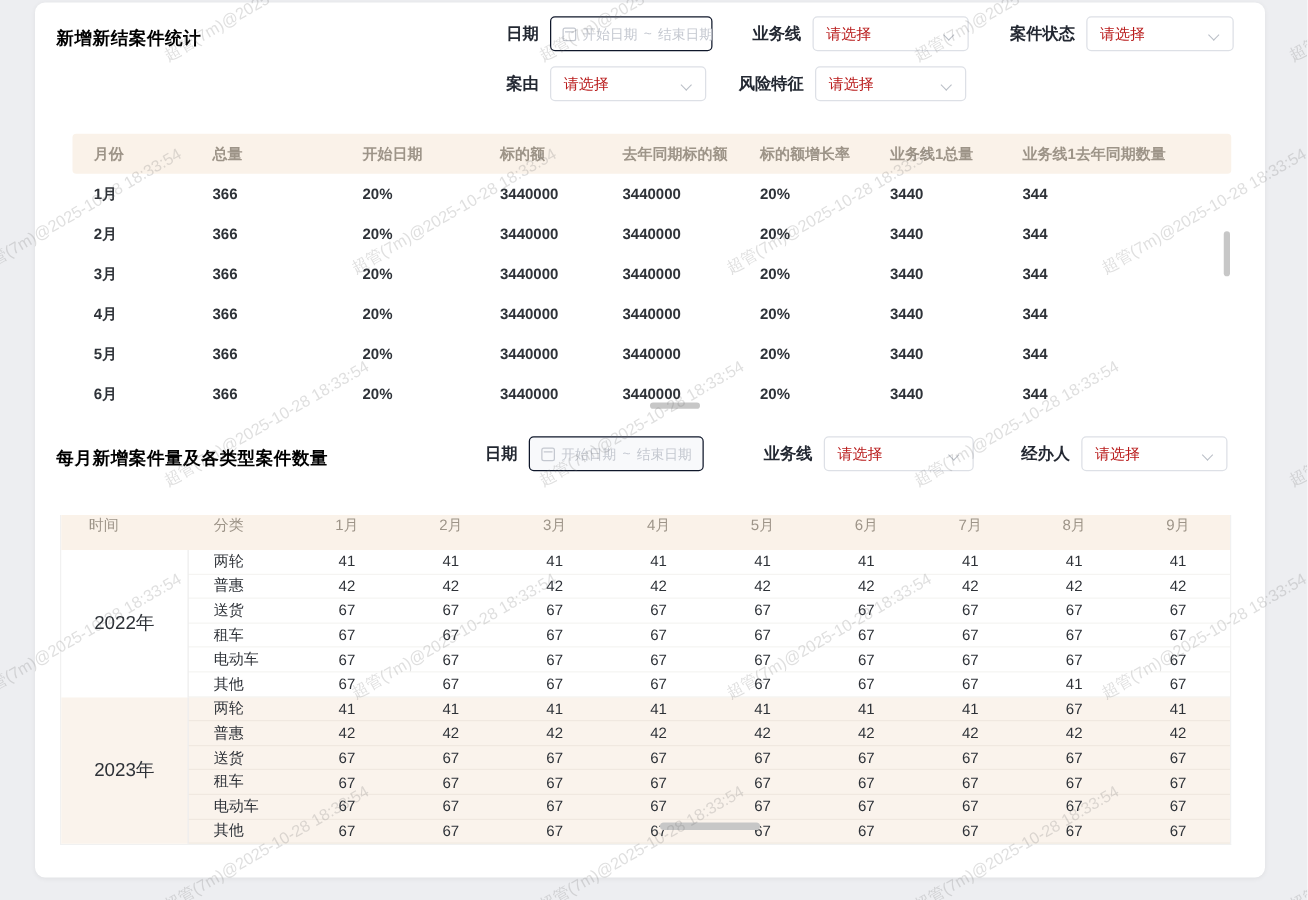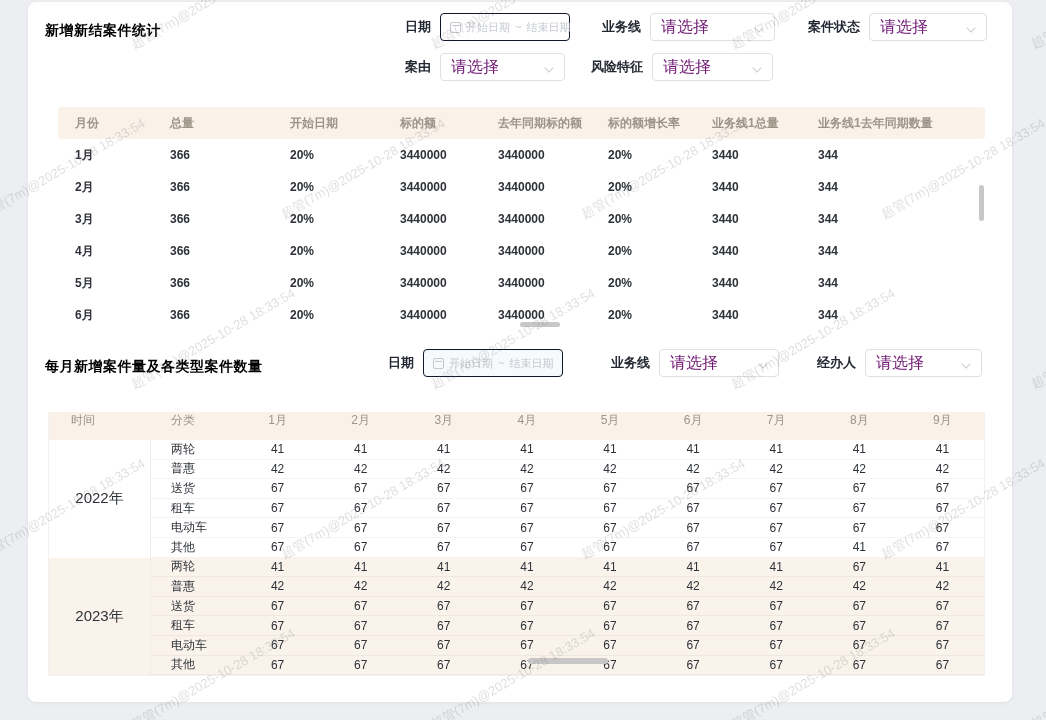--- a/index.html
+++ b/index.html
@@ -27,21 +27,21 @@
   .tooltip-bubble::before {
     content:""; position:absolute; left:-3px; top:10px; width:9px; height:9px;
     background:#f7e7fd; transform:rotate(45deg); border-radius:1px;
   }
   
   .filter { position:absolute; display:flex; align-items:center; height:16px; }
   .flabel { font-size:13px; font-weight:600; color:#232832; margin-right:9px; white-space:nowrap; }
   .select-box {
     height:28px; border:1px solid #dde0e6; border-radius:4px; background:#fff;
     display:flex; align-items:center; justify-content:space-between;
-    padding:0 10px; font-size:16px; color:#701a75;
+    padding:0 10px; font-size:12px; color:#b91c1c;
   }
   .daterange {
     height:28px; border:1px solid #0f172a; border-radius:4px; background:#fff;
     display:flex; align-items:center; padding:0 9px; gap:5px;
     font-size:11px; color:#c4c8d0; white-space:nowrap;
   }
   .daterange.grayed { background:#f8f9fb; }
   .cal-icon { width:11px; height:11px; border:1px solid #c4c8d0; border-radius:2px; position:relative; flex:0 0 auto; }
   .cal-icon::before { content:""; position:absolute; left:1px; right:1px; top:2px; height:1px; background:#c4c8d0; }
   .chev { width:9px; height:9px; position:relative; flex:0 0 auto; }

